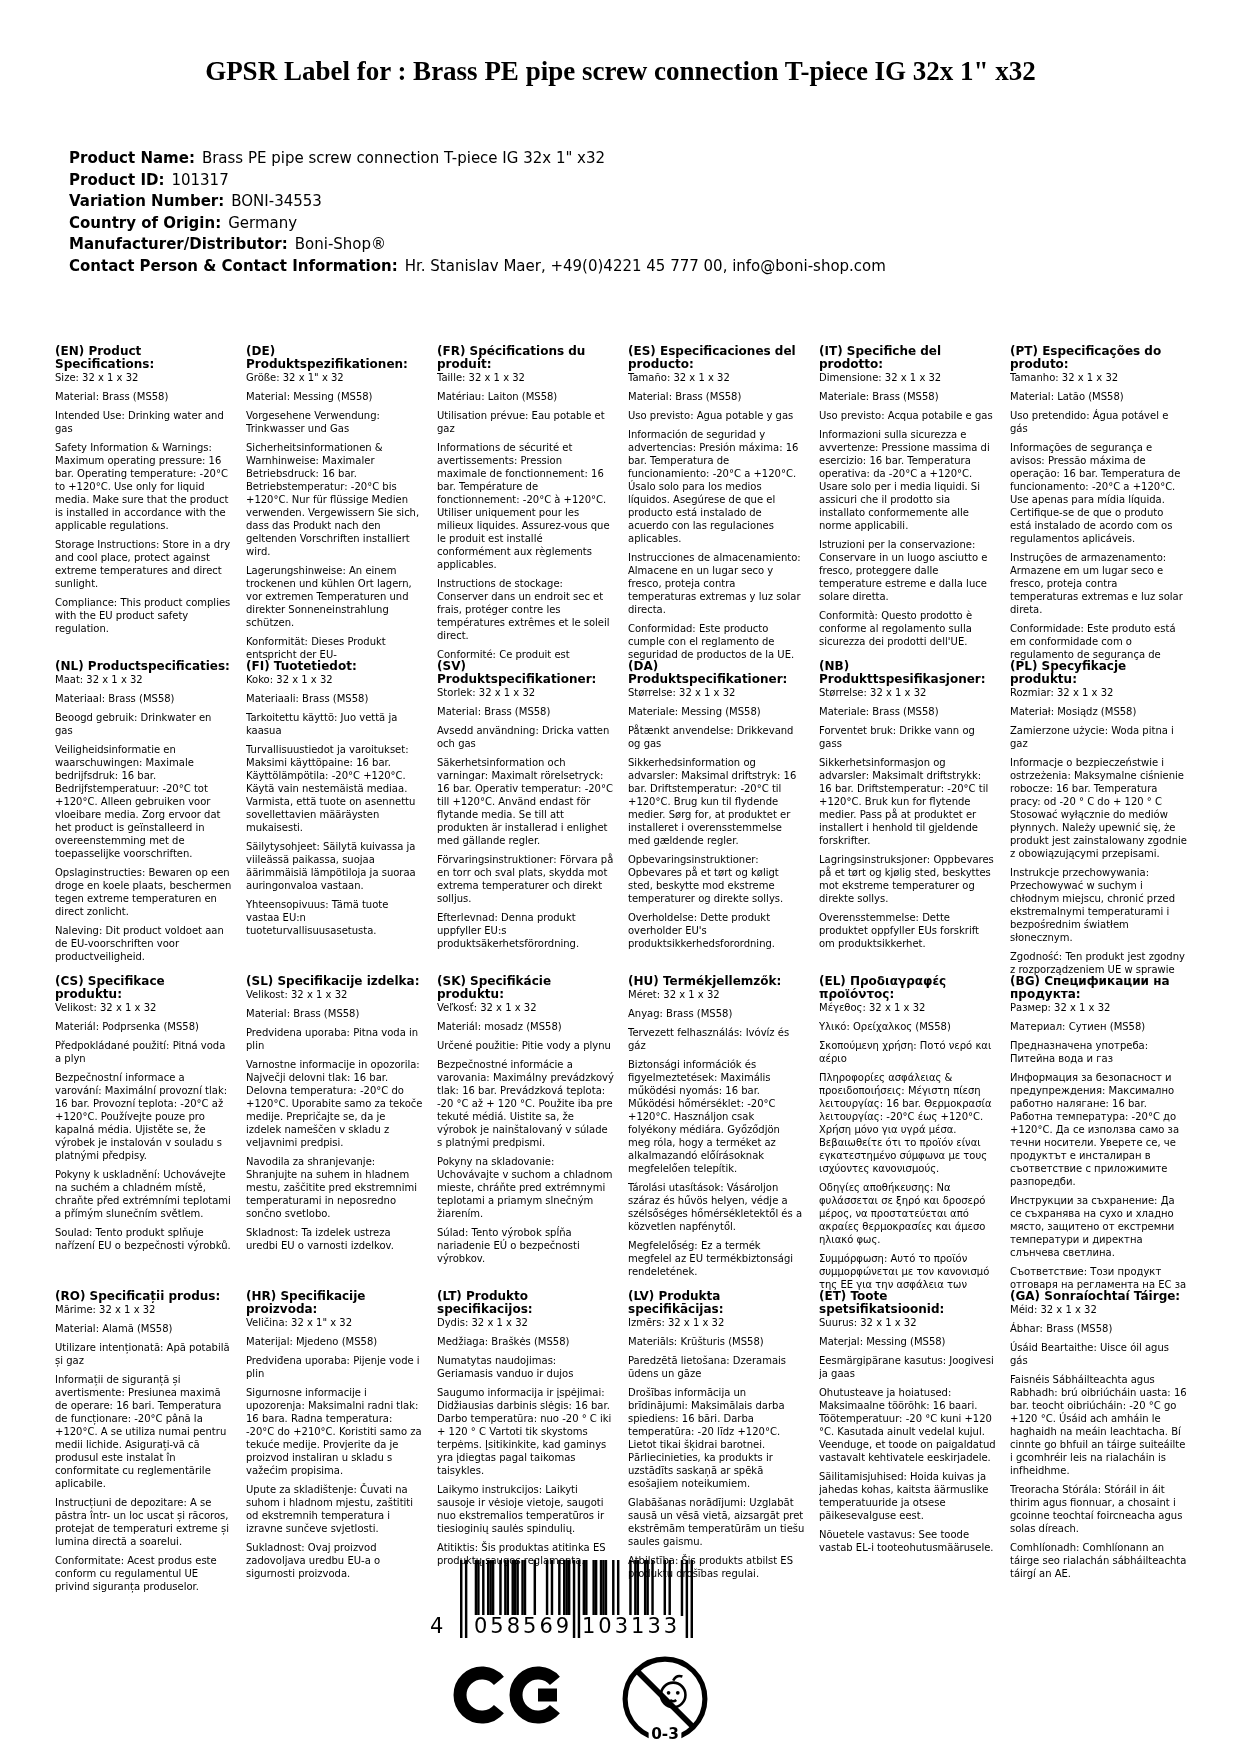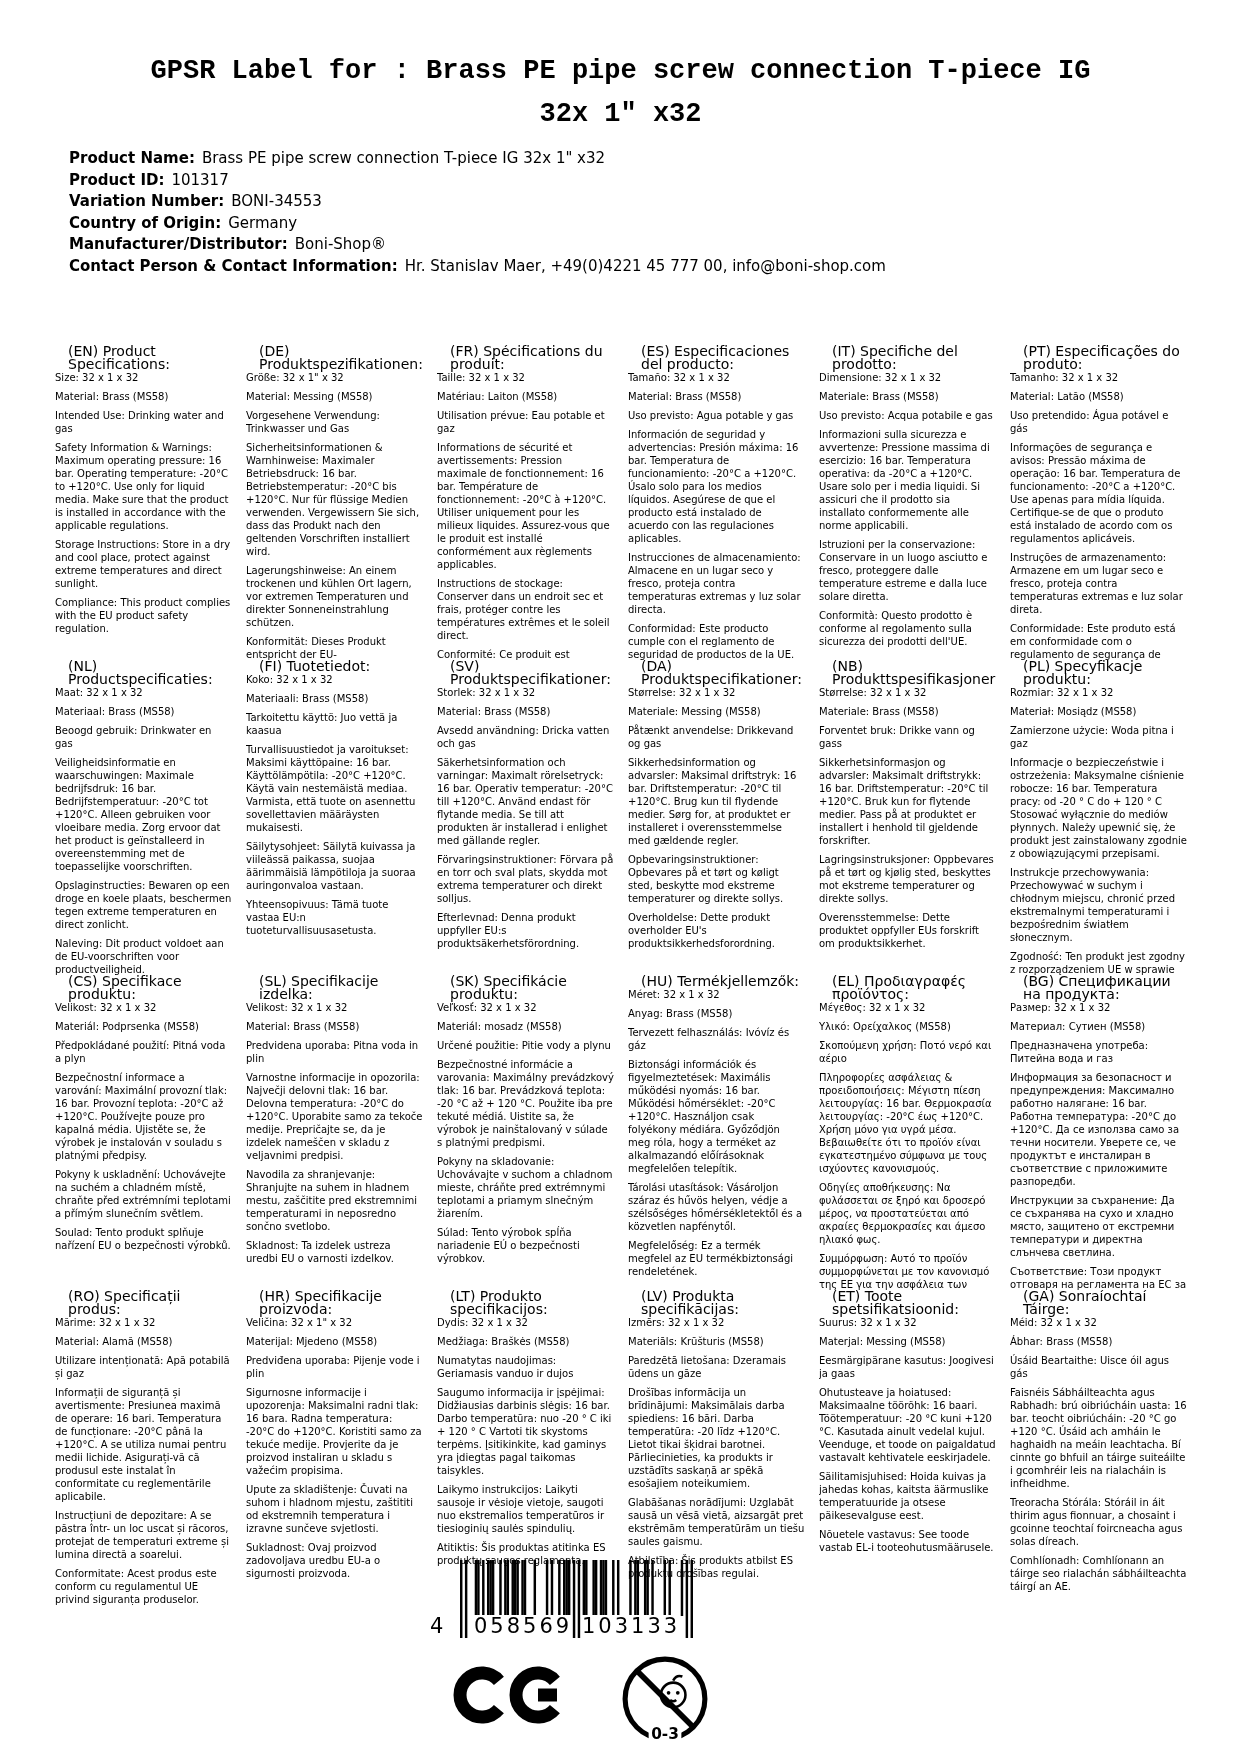--- a/index.html
+++ b/index.html
@@ -3,34 +3,34 @@
 <meta charset="utf-8">
 <style>
   html,body{margin:0;padding:0;}
   body{
     width:1241px;height:1754px;background:#ffffff;color:#000;
     font-family:"DejaVu Sans", sans-serif;position:relative;overflow:hidden;
   }
   .title{
     position:absolute;top:50px;left:0;right:0;margin:0 auto;max-width:950px;
     text-align:center;font-size:27px;font-weight:bold;line-height:1.6;
-    font-family:Liberation Mono, monospace;
+    font-family:Liberation Serif, serif;
   }
   .product-info{
     position:absolute;left:69px;top:148px;font-size:15px;line-height:21.5px;
   }
   .pi-row{white-space:nowrap;}
   .pi-label{font-weight:bold;margin-right:7px;}
   .lang-grid{
     position:absolute;left:55px;top:345px;width:1132px;
     display:grid;grid-template-columns:repeat(6,1fr);column-gap:14px;
     grid-auto-rows:315px;
   }
   .lang-cell{font-size:10px;line-height:13px;overflow:hidden;}
-  .lang-heading{font-weight:normal;font-size:14px;line-height:13px;margin-left:13px;}
+  .lang-heading{font-weight:bold;font-size:12px;line-height:13px;}
   p.lang-par{margin:6px 0 0 0;}
   p.lang-par:first-of-type{margin-top:0;}
   .barcode-wrap{position:absolute;left:430px;top:1560px;width:300px;height:88px;}
   .barcode-bars{position:absolute;left:30px;top:0;}
   .bc-digit{position:absolute;font-size:21px;line-height:22px;background:#fff;}
   .bc-first{left:0;top:55px;}
   .bc-g1{left:44px;top:55px;width:98px;text-align:center;letter-spacing:3px;}
   .bc-g2{left:152px;top:55px;width:98px;text-align:center;letter-spacing:3px;}
   .ce-mark{position:absolute;left:452px;top:1664px;}
   .age-warning{position:absolute;left:620px;top:1654px;}
@@ -231,21 +231,21 @@
       <p class="lang-par">Utilizare intenționată: Apă potabilă și gaz</p>
       <p class="lang-par">Informații de siguranță și avertismente: Presiunea maximă de operare: 16 bari. Temperatura de funcționare: -20°C până la +120°C. A se utiliza numai pentru medii lichide. Asigurați-vă că produsul este instalat în conformitate cu reglementările aplicabile.</p>
       <p class="lang-par">Instrucțiuni de depozitare: A se păstra într- un loc uscat și răcoros, protejat de temperaturi extreme și lumina directă a soarelui.</p>
       <p class="lang-par">Conformitate: Acest produs este conform cu regulamentul UE privind siguranța produselor.</p>
     </div>
     <div class="lang-cell">
       <div class="lang-heading">(HR) Specifikacije proizvoda:</div>
       <p class="lang-par">Veličina: 32 x 1" x 32</p>
       <p class="lang-par">Materijal: Mjedeno (MS58)</p>
       <p class="lang-par">Predviđena uporaba: Pijenje vode i plin</p>
-      <p class="lang-par">Sigurnosne informacije i upozorenja: Maksimalni radni tlak: 16 bara. Radna temperatura: -20°C do +120°C. Koristiti samo za tekuće medije. Provjerite da je proizvod instaliran u skladu s važećim propisima.</p>
+      <p class="lang-par">Sigurnosne informacije i upozorenja: Maksimalni radni tlak: 16 bara. Radna temperatura: -20°C do +210°C. Koristiti samo za tekuće medije. Provjerite da je proizvod instaliran u skladu s važećim propisima.</p>
       <p class="lang-par">Upute za skladištenje: Čuvati na suhom i hladnom mjestu, zaštititi od ekstremnih temperatura i izravne sunčeve svjetlosti.</p>
       <p class="lang-par">Sukladnost: Ovaj proizvod zadovoljava uredbu EU-a o sigurnosti proizvoda.</p>
     </div>
     <div class="lang-cell">
       <div class="lang-heading">(LT) Produkto specifikacijos:</div>
       <p class="lang-par">Dydis: 32 x 1 x 32</p>
       <p class="lang-par">Medžiaga: Braškės (MS58)</p>
       <p class="lang-par">Numatytas naudojimas: Geriamasis vanduo ir dujos</p>
       <p class="lang-par">Saugumo informacija ir įspėjimai: Didžiausias darbinis slėgis: 16 bar. Darbo temperatūra: nuo -20 ° C iki + 120 ° C Vartoti tik skystoms terpėms. Įsitikinkite, kad gaminys yra įdiegtas pagal taikomas taisykles.</p>
       <p class="lang-par">Laikymo instrukcijos: Laikyti sausoje ir vėsioje vietoje, saugoti nuo ekstremalios temperatūros ir tiesioginių saulės spindulių.</p>

